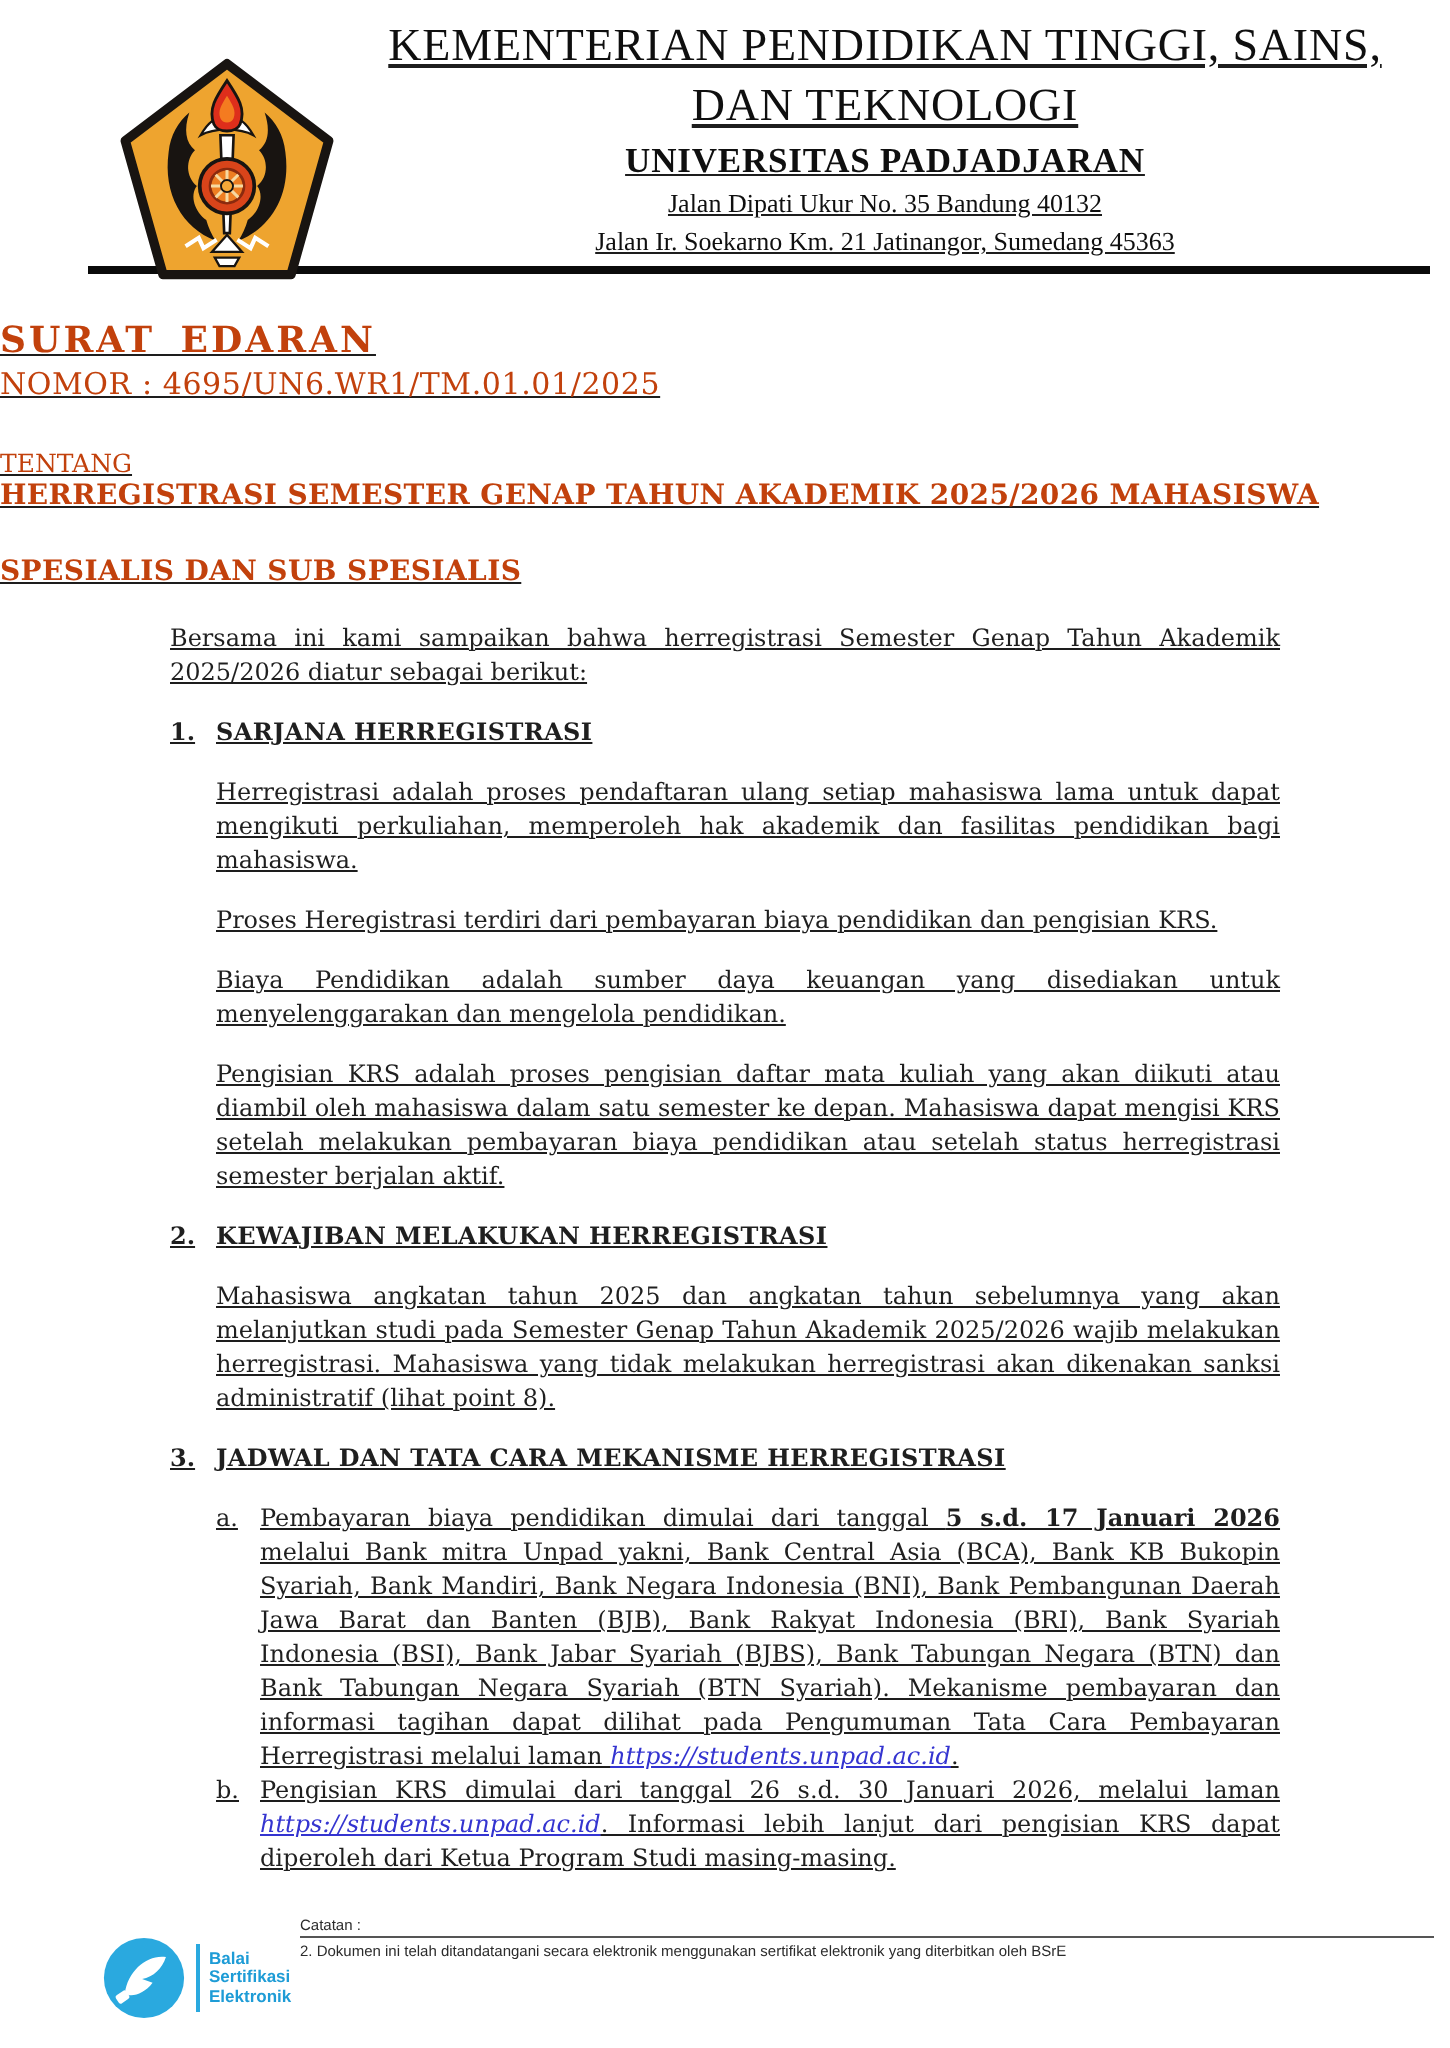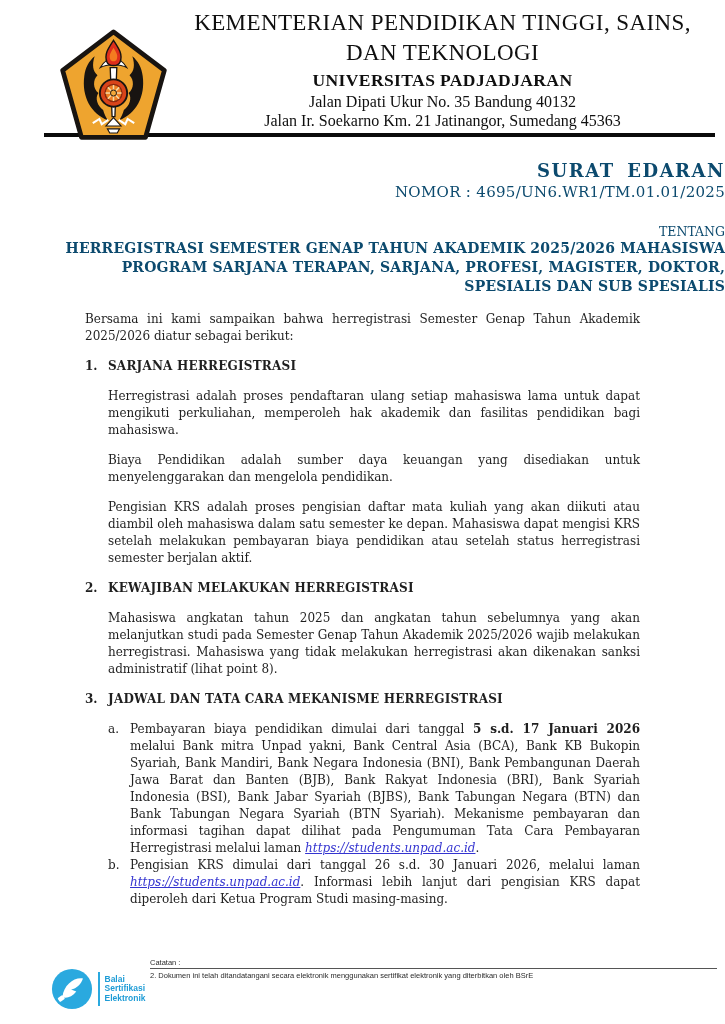--- a/index.html
+++ b/index.html
@@ -1,30 +1,30 @@
 <!DOCTYPE html>
 <html><head>
 <meta charset="utf-8">
 <style>
   html,body{margin:0;padding:0;background:#ffffff;}
   .page{
     width:725px;height:1024px;margin:0 auto;background:#fff;position:relative;
-    font-family:"DejaVu Serif",serif;color:#1d1d1d;overflow:hidden;
+    font-family:"DejaVu Serif",serif;color:#1d1d1d;overflow:hidden;text-decoration:underline;
   }
   
   .letterhead{position:relative;padding-top:8px;}
   .lh-logo{position:absolute;left:57px;top:29px;width:113px;height:113px;}
   .lh-text{margin-left:172px;margin-right:12px;text-align:center;
            font-family:"Liberation Serif",serif;color:#0f0f0f;}
   .ministry{font-size:23px;line-height:30px;letter-spacing:.4px;}
   .university{font-size:17.5px;line-height:24px;font-weight:bold;letter-spacing:.4px;}
-  .addr{font-size:16px;line-height:19px;}
+  .addr{font-size:13px;line-height:19px;}
   .rule{height:4px;background:#0a0a0a;margin:3px 0 0 44px;width:671px;}
   
-  .titleblock{text-align:right;color:#0c4a6e;}
+  .titleblock{text-align:left;color:#c2410c;}
   .title{margin:23px 0 0;font-size:18px;font-weight:bold;letter-spacing:1.5px;
          word-spacing:5px;line-height:22px;}
   .nomor{font-size:15px;line-height:20px;letter-spacing:.3px;}
   .tentang{margin-top:23px;font-size:12.5px;line-height:14px;}
   .subject{font-size:14px;font-weight:bold;line-height:19px;letter-spacing:.2px;}
   
   .doc-body{margin:15px 85px 0 85px;font-size:12px;line-height:17px;
             text-align:justify;color:#1f1f1f;}
   .doc-body p{margin:0 0 13px;}
   .doc-body p.last{margin-bottom:0;}
@@ -91,33 +91,34 @@
     </div>
   </header>
   <div class="rule"></div>
 
   <section class="titleblock">
     <h1 class="title">SURAT EDARAN</h1>
     <div class="nomor">NOMOR : 4695/UN6.WR1/TM.01.01/2025</div>
     <div class="tentang">TENTANG</div>
     <div class="subject">
       <span>HERREGISTRASI SEMESTER GENAP TAHUN AKADEMIK 2025/2026 MAHASISWA</span><br>
-      <span>PROGRAM SARJANA TERAPAN, SARJANA, PROFESI, MAGISTER, DOKTOR,</span><br>
+      <br>
       <span>SPESIALIS DAN SUB SPESIALIS</span>
     </div>
   </section>
 
   <section class="doc-body">
     <p class="intro">Bersama ini kami sampaikan bahwa herregistrasi Semester Genap Tahun Akademik 2025/2026 diatur sebagai berikut:</p>
 
     <div class="num-item">
       <div class="num">1.</div>
       <div class="item-content">
         <p class="item-heading">SARJANA HERREGISTRASI</p>
         <p>Herregistrasi adalah proses pendaftaran ulang setiap mahasiswa lama untuk dapat mengikuti perkuliahan, memperoleh hak akademik dan fasilitas pendidikan bagi mahasiswa.</p>
+        <p>Proses Heregistrasi terdiri dari pembayaran biaya pendidikan dan pengisian KRS.</p>
         <p>Biaya Pendidikan adalah sumber daya keuangan yang disediakan untuk menyelenggarakan dan mengelola pendidikan.</p>
         <p class="last">Pengisian KRS adalah proses pengisian daftar mata kuliah yang akan diikuti atau diambil oleh mahasiswa dalam satu semester ke depan. Mahasiswa dapat mengisi KRS setelah melakukan pembayaran biaya pendidikan atau setelah status herregistrasi semester berjalan aktif.</p>
       </div>
     </div>
 
     <div class="num-item">
       <div class="num">2.</div>
       <div class="item-content">
         <p class="item-heading">KEWAJIBAN MELAKUKAN HERREGISTRASI</p>
         <p class="last">Mahasiswa angkatan tahun 2025 dan angkatan tahun sebelumnya yang akan melanjutkan studi pada Semester Genap Tahun Akademik 2025/2026 wajib melakukan herregistrasi. Mahasiswa yang tidak melakukan herregistrasi akan dikenakan sanksi administratif (lihat point 8).</p>

